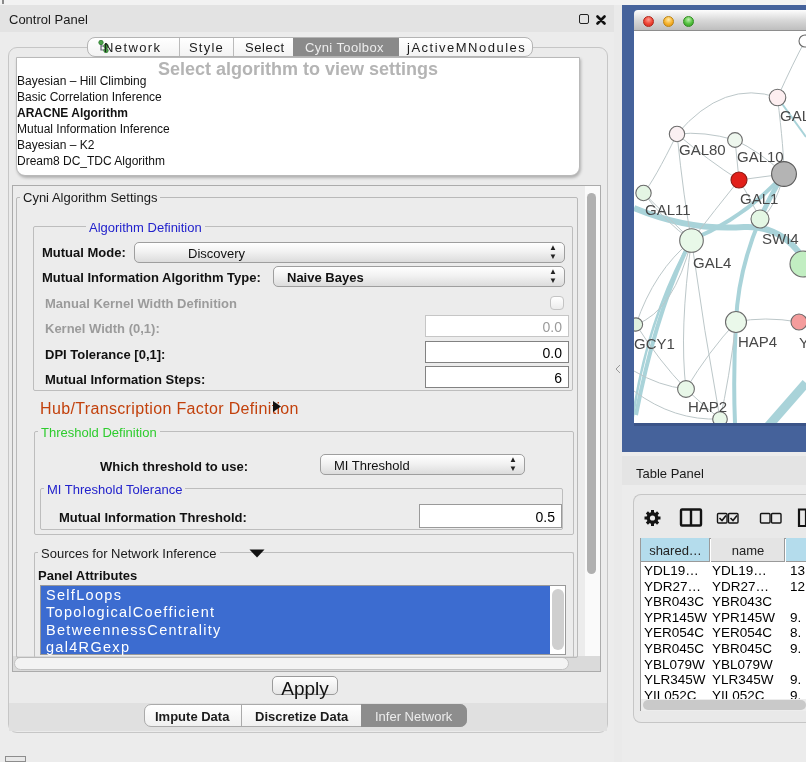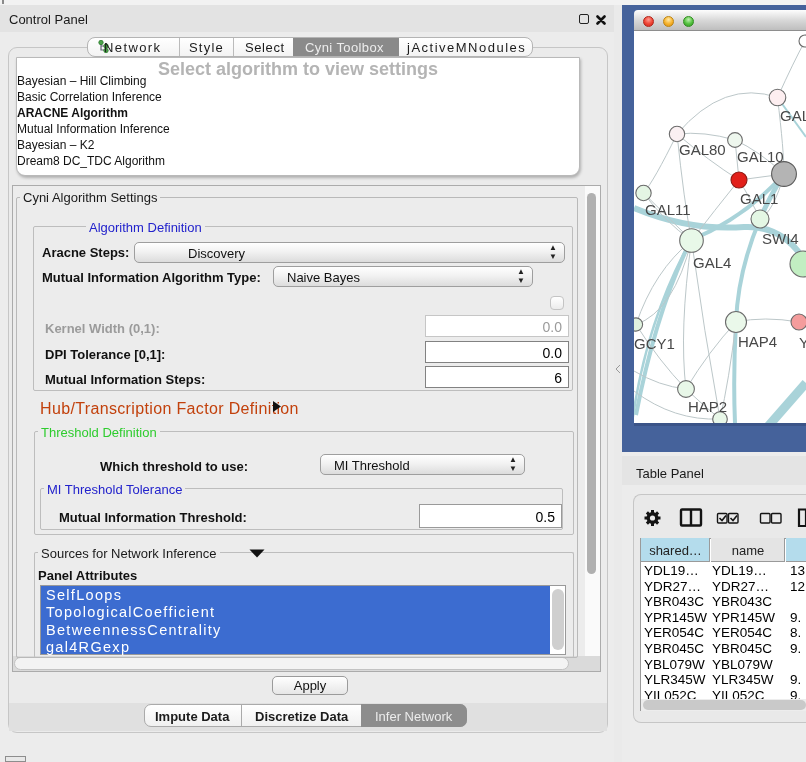--- a/index.html
+++ b/index.html
@@ -56,34 +56,35 @@
 
 <div class="abs" style="left:13px;top:656px;width:587px;height:15px;background:#dadada;"></div>
 <div class="abs" style="left:14px;top:657px;width:555px;height:13px;background:#f3f3f3;border:1px solid #c2c2c2;border-radius:7px;"></div>
 
 <div class="abs grp" style="left:16px;top:197px;width:562px;height:461px;border-color:#b9b9b9;"></div>
 <div class="gtitle" style="left:20px;top:190px;color:#1a1a1a;">Cyni Algorithm Settings</div>
 
 <div class="abs grp" style="left:33px;top:226px;width:540px;height:165px;"></div>
 <div class="gtitle" style="left:38px;top:220px;color:#2222cc;margin-left:48px;">Algorithm Definition</div>
 
-<div class="abs lbl" style="left:42px;top:245px;">Aracne Steps:</div>
+<div class="abs lbl" style="left:42px;top:245px;">Mutual Mode:</div>
 <div class="abs combo" style="left:134px;top:242px;width:431px;height:21px;">
   <span style="position:absolute;left:13px;top:3px;margin-left:40px;">Discovery</span>
   <span class="ar" style="top:1px;">▲</span>
       <span class="ar" style="top:10px;">▼</span>
 </div>
 
 <div class="abs lbl" style="left:42px;top:270px;">Mutual Information Algorithm Type:</div>
-<div class="abs combo" style="left:273px;top:266px;width:260px;height:21px;">
+<div class="abs combo" style="left:273px;top:266px;width:292px;height:21px;font-weight:bold;">
   <span style="position:absolute;left:13px;top:3px;">Naive Bayes</span>
   <span class="ar" style="top:1px;">▲</span>
       <span class="ar" style="top:10px;">▼</span>
 </div>
 
+<div class="abs glbl" style="left:45px;top:296px;">Manual Kernel Width Definition</div>
 <div class="abs" style="left:550px;top:296px;width:14px;height:14px;background:linear-gradient(#ffffff,#ececec);border:1.5px solid #c4c4c4;border-radius:4px;"></div>
 
 <div class="abs glbl" style="left:45px;top:321px;">Kernel Width (0,1):</div>
 <div class="abs fld" style="left:425px;top:315px;width:144px;height:22px;border-color:#c6c6c6;color:#9b9b9b;padding-top:3px;">0.0</div>
 
 <div class="abs lbl" style="left:45px;top:347px;">DPI Tolerance [0,1]:</div>
 <div class="abs fld" style="left:425px;top:341px;width:144px;height:22px;padding-top:3px;">0.0</div>
 
 <div class="abs lbl" style="left:45px;top:372px;">Mutual Information Steps:</div>
 <div class="abs fld" style="left:425px;top:366px;width:144px;height:22px;padding-top:3px;">6</div>
@@ -112,21 +113,21 @@
 <div class="gtitle" style="left:38px;top:546px;color:#1a1a1a;">Sources for Network Inference</div>
 <svg class="abs" style="left:249px;top:549px;" width="16" height="9" viewBox="0 0 16 9">
   <path d="M0.5 0.5 L15.5 0.5 L8 8.5 Z" fill="#111"></path>
 </svg>
 <div class="abs lbl" style="left:38px;top:568px;">Panel Attributes</div>
 <div class="abs" style="left:40px;top:585px;width:526px;height:70px;background:#fff;border:1px solid #999;"></div>
 <div class="abs" style="left:41px;top:586px;width:509px;height:68px;background:#3c6cd0;"></div>
 <div class="abs" style="left:46px;top:587px;font-size:14.5px;letter-spacing:1.3px;color:#fff;line-height:17.4px;">SelfLoops<br>TopologicalCoefficient<br>BetweennessCentrality<br>gal4RGexp</div>
 <div class="abs" style="left:552px;top:589px;width:12px;height:61px;background:#cfcfcf;border-radius:6px;"></div>
 
-<div class="abs" style="left:272px;top:676px;width:76px;height:19px;background:linear-gradient(#ffffff,#e6e6e6);border:1px solid #9b9b9b;border-radius:5px;text-align:center;font-size:13px;color:#111;padding-top:1px;">Apply</div>
+<div class="abs" style="left:272px;top:676px;width:66px;height:19px;background:linear-gradient(#ffffff,#e6e6e6);border:1px solid #9b9b9b;border-radius:5px;text-align:center;font-size:19px;color:#111;padding-top:1px;">Apply</div>
 
 <div class="abs" style="left:9px;top:703px;width:598px;height:28px;background:#e0e0e0;"></div>
 <div class="abs" style="left:144px;top:704px;width:323px;height:23px;background:linear-gradient(#ffffff,#f0f0f0);border:1px solid #aaa;border-radius:7px;"></div>
 <div class="abs" style="left:241px;top:705px;width:1px;height:21px;background:#aaa;"></div>
 <div class="abs" style="left:361px;top:704px;width:106px;height:23px;background:#8d8d8d;border-radius:0 7px 7px 0;"></div>
 <div class="abs" style="left:155px;top:709px;font-size:13px;font-weight:bold;color:#1b1b1b;">Impute Data</div>
 <div class="abs" style="left:255px;top:709px;font-size:13px;font-weight:bold;color:#1b1b1b;">Discretize Data</div>
 <div class="abs" style="left:375px;top:709px;font-size:13px;color:#ececec;">Infer Network</div>
 
 <div class="abs" style="left:5px;top:756px;width:21px;height:6px;background:#e8e8e8;border:1.5px solid #8d8d8d;"></div>

